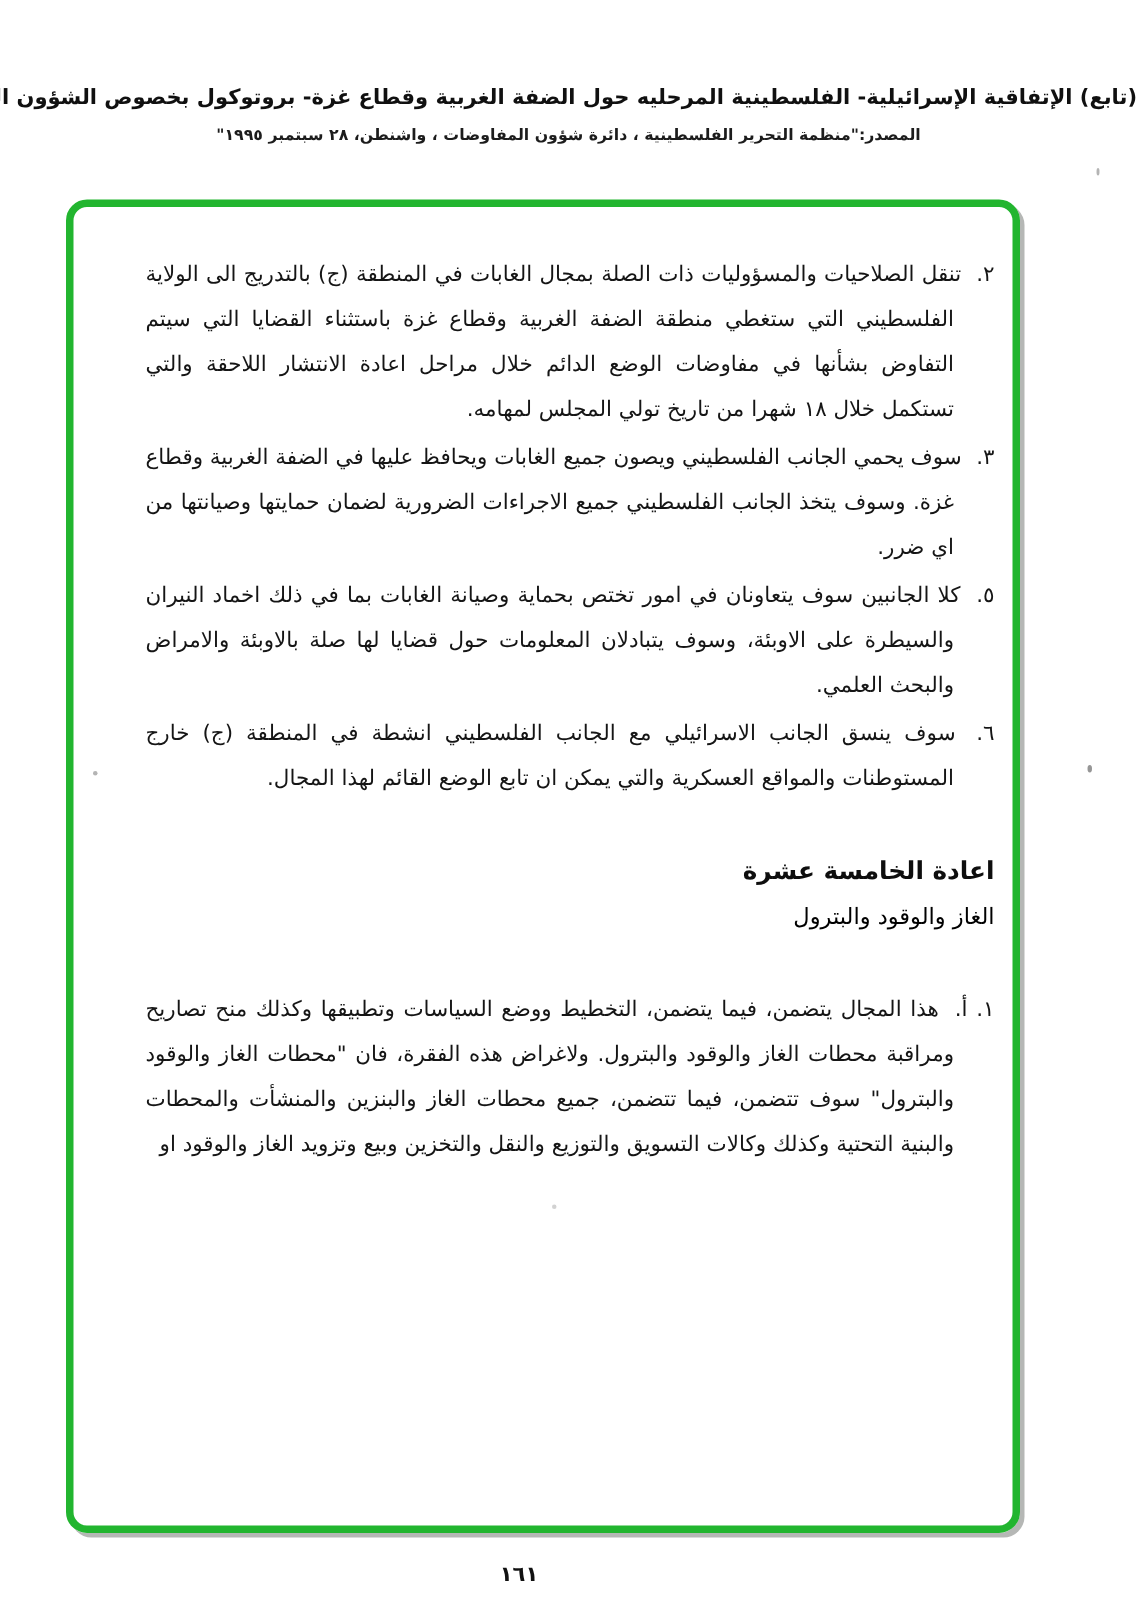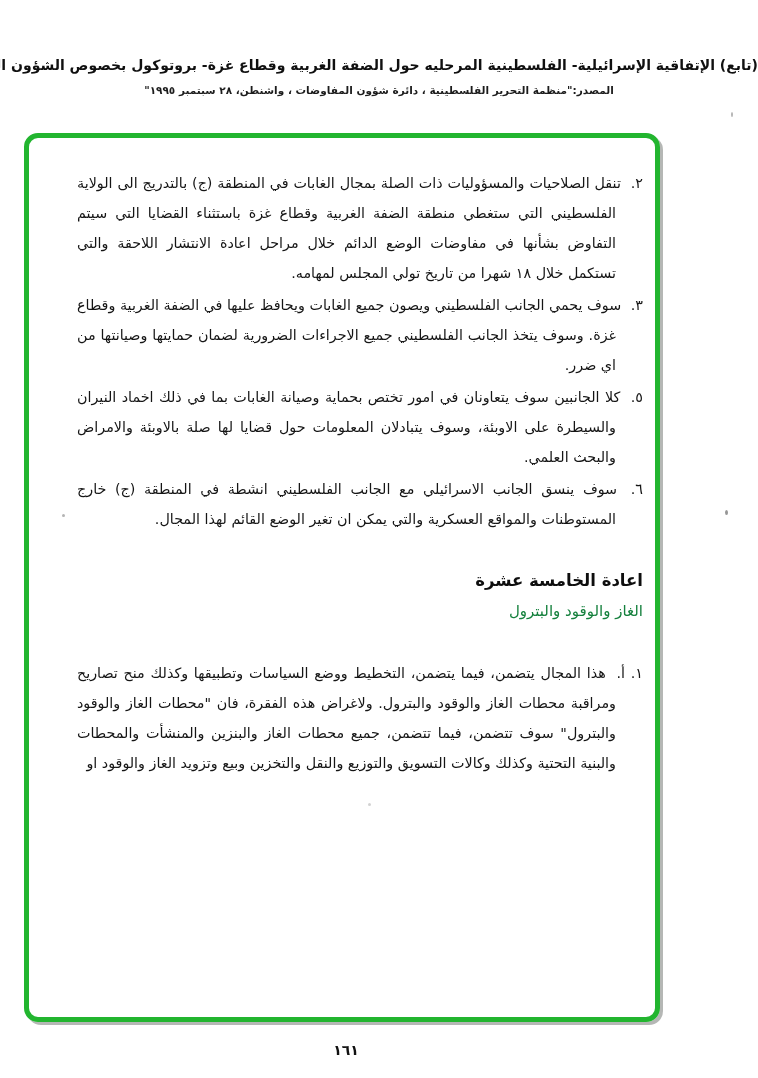--- a/index.html
+++ b/index.html
@@ -28,21 +28,21 @@
     color: #101010;
   }
   .doc-source {
     margin-top: 8px;
     font-size: 10.5px;
     font-weight: bold;
     color: #1c1c1c;
   }
   .highlight-box {
     position: absolute;
-    left: 24px;
+    left: 44px;
     top: 133px;
     width: 626px;
     height: 879px;
     border: 5px solid #22b52f;
     border-radius: 14px;
     box-shadow: 3px 3px 0 rgba(90, 95, 90, 0.45);
     background: transparent;
   }
   .content {
     direction: rtl;
@@ -65,21 +65,21 @@
   }
   .article-title {
     font-weight: bold;
     font-size: 16.5px;
     line-height: 30px;
     color: #0e0e0e;
   }
   .article-subtitle {
     font-size: 15px;
     line-height: 30px;
-    color: #15803d;
+    color: #000000;
   }
   .page-number {
     position: absolute;
     top: 1042px;
     left: 0;
     width: 758px;
     text-align: center;
     transform: translateX(-33px);
     font-size: 14px;
     font-weight: bold;
@@ -110,21 +110,21 @@
   <div class="highlight-box">
     <div class="content">
 
       <p class="item"><span class="marker">٢.</span> <span>تنقل الصلاحيات والمسؤوليات ذات الصلة بمجال الغابات في المنطقة (ج) بالتدريج الى الولاية الفلسطيني التي ستغطي منطقة الضفة الغربية وقطاع غزة باستثناء القضايا التي سيتم التفاوض بشأنها في مفاوضات الوضع الدائم خلال مراحل اعادة الانتشار اللاحقة والتي تستكمل خلال ١٨ شهرا من تاريخ تولي المجلس لمهامه.</span></p>
 
       <p class="item"><span class="marker">٣.</span> <span>سوف يحمي الجانب الفلسطيني ويصون جميع الغابات ويحافظ عليها في الضفة الغربية وقطاع غزة. وسوف يتخذ الجانب الفلسطيني جميع الاجراءات الضرورية لضمان حمايتها وصيانتها من اي ضرر.</span></p>
 
 
       <p class="item"><span class="marker">٥.</span> <span>كلا الجانبين سوف يتعاونان في امور تختص بحماية وصيانة الغابات بما في ذلك اخماد النيران والسيطرة على الاوبئة، وسوف يتبادلان المعلومات حول قضايا لها صلة بالاوبئة والامراض والبحث العلمي.</span></p>
 
-      <p class="item"><span class="marker">٦.</span> <span>سوف ينسق الجانب الاسرائيلي مع الجانب الفلسطيني انشطة في المنطقة (ج) خارج المستوطنات والمواقع العسكرية والتي يمكن ان تغير الوضع القائم لهذا المجال.</span></p>
+      <p class="item"><span class="marker">٦.</span> <span>سوف ينسق الجانب الاسرائيلي مع الجانب الفلسطيني انشطة في المنطقة (ج) خارج المستوطنات والمواقع العسكرية والتي يمكن ان تابع الوضع القائم لهذا المجال.</span></p>
 
       <div class="article-head">
         <div class="article-title">اعادة الخامسة عشرة</div>
         <div class="article-subtitle">الغاز والوقود والبترول</div>
       </div>
 
       <p class="item"><span class="marker">١. أ.</span> <span>هذا المجال يتضمن، فيما يتضمن، التخطيط ووضع السياسات وتطبيقها وكذلك منح تصاريح ومراقبة محطات الغاز والوقود والبترول. ولاغراض هذه الفقرة، فان "محطات الغاز والوقود والبترول" سوف تتضمن، فيما تتضمن، جميع محطات الغاز والبنزين والمنشأت والمحطات والبنية التحتية وكذلك وكالات التسويق والتوزيع والنقل والتخزين وبيع وتزويد الغاز والوقود او</span></p>
 
     </div>
   </div>

